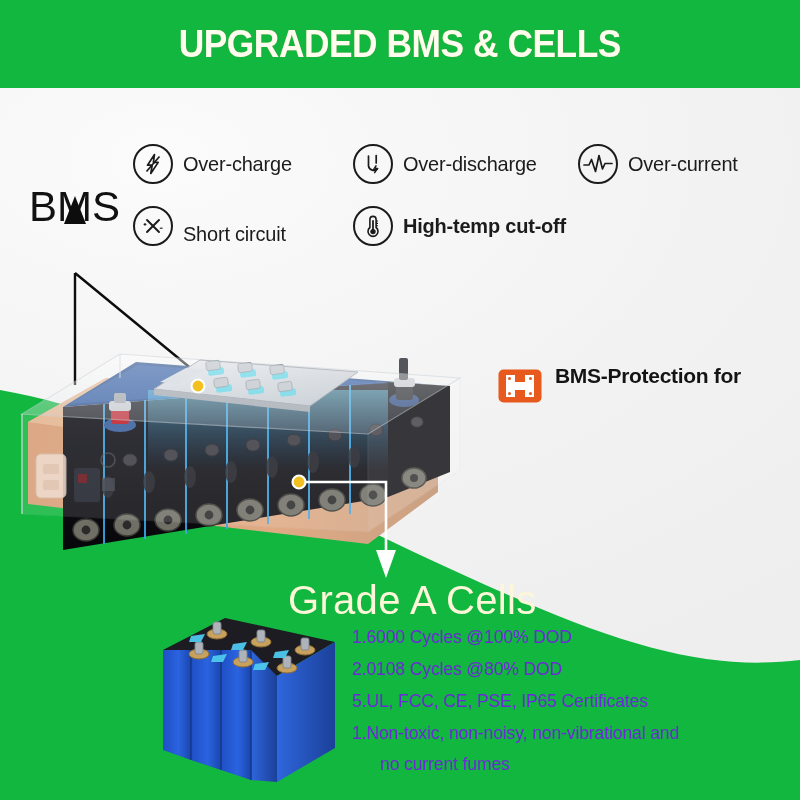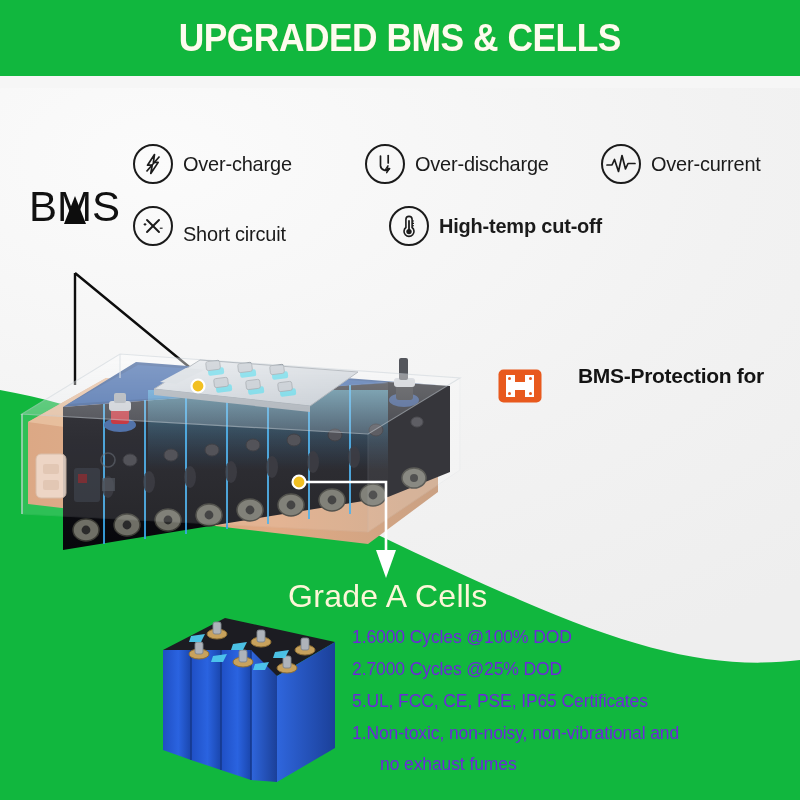--- a/index.html
+++ b/index.html
@@ -8,21 +8,21 @@
     font-family:"Liberation Sans", sans-serif;
     background:#f7f7f7;
     position:relative;
     overflow:hidden;
   }
 
   #stage { position:absolute; inset:0; width:800px; height:800px; overflow:hidden; background:#f6f6f6; }
 
   
   .header-band {
-    position:absolute; left:0; top:0; width:800px; height:76px;
+    position:absolute; left:0; top:0; width:800px; height:88px;
     background:#11b73e;
     display:flex; align-items:center; justify-content:center;
   }
   .header-title {
     font-size:38px; font-weight:700; letter-spacing:-0.5px;
     color:#fdfcef;
     font-family:"Liberation Sans", sans-serif;
     transform:scaleX(0.93);
     text-shadow:0 0 1px rgba(255,120,40,.35);
     white-space:nowrap;
@@ -34,21 +34,21 @@
     background:
       radial-gradient(120% 80% at 20% 10%, #fbfbfb 0%, #f2f2f2 60%, #eeeeee 100%);
   }
 
   
   .green-area { position:absolute; left:0; top:88px; width:800px; height:712px; }
   .green-area svg { display:block; width:800px; height:712px; }
 
   
   .features { position:absolute; left:133px; top:133px; width:660px; }
-  .feat-row { display:flex; align-items:center;gap:36px; }
+  .feat-row { display:flex; align-items:center; }
   .feat-row.row1 { height:62px; }
   .feat-row.row2 { height:62px; }
   .feat {
     display:flex; align-items:center; gap:10px;
   }
   .feat .circ {
     width:40px; height:40px; border:2.2px solid #1b1b1b; border-radius:50%;
     display:flex; align-items:center; justify-content:center; flex:0 0 auto;
   }
   .feat .circ svg { display:block; }
@@ -74,34 +74,34 @@
   
   .pack { position:absolute; left:8px; top:282px; width:470px; height:300px; }
   .pack svg { display:block; }
 
   
   .bms-prot { position:absolute; left:497px; top:364px; width:300px; }
   .bms-prot-inner { display:flex; gap:12px; align-items:flex-start; }
   .bms-icon { width:46px; height:36px; flex:0 0 auto; margin-top:4px; }
   .bms-prot-title {
     font-size:21px; font-weight:700; color:#141414; line-height:1.1;
-    letter-spacing:-0.3px; white-space:nowrap;margin-left:23px;
+    letter-spacing:-0.3px; white-space:nowrap;
   }
   .bms-prot-lines { margin-top:3px; }
   .bms-prot-line {
     display:flex; font-size:15.5px; color:#1c1c1c; line-height:1.33;
     letter-spacing:-0.2px; white-space:nowrap;
   }
   .bms-prot-line .c1 { width:115px; flex:0 0 auto; }
   .bms-prot-line .c2 { flex:0 0 auto; }
 
   
   .grade-title {
     position:absolute; left:288px; top:578px;
-    font-size:32px; color:#fdf6d8; font-weight:400;
+    font-size:40px; color:#fdf6d8; font-weight:400;
     letter-spacing:0.3px;
     font-family:"Liberation Sans", sans-serif;
   }
   .grade-list { position:absolute; left:352px; top:622px; width:430px; }
   .grade-item {
     font-size:17.5px; color:#6d28d9; line-height:1.82;
     letter-spacing:-0.1px; white-space:nowrap;
     font-weight:400;
   }
   .grade-item.cont { padding-left:28px; }
@@ -443,23 +443,23 @@
           <polygon points="120,40 134,38 130,46 118,46"></polygon>
           <polygon points="58,44 72,42 68,50 56,50"></polygon>
           <polygon points="100,52 114,50 110,58 98,58"></polygon>
         </g>
       </g>
     </svg>
   </div>
 
   <div class="grade-list">
     <div class="grade-item">1.6000 Cycles @100% DOD</div>
-    <div class="grade-item">2.7000 Cycles @25% DOD</div>
+    <div class="grade-item">2.0108 Cycles @80% DOD</div>
     <div class="grade-item">5.UL, FCC, CE, PSE, IP65 Certificates</div>
     <div class="grade-item">1.Non-toxic, non-noisy, non-vibrational and</div>
-    <div class="grade-item cont">no exhaust fumes</div>
+    <div class="grade-item cont">no current fumes</div>
   </div>
 
   <div class="header-band">
     <div class="header-title">UPGRADED BMS &amp; CELLS</div>
   </div>
 
 </div>
 
 </body></html>

